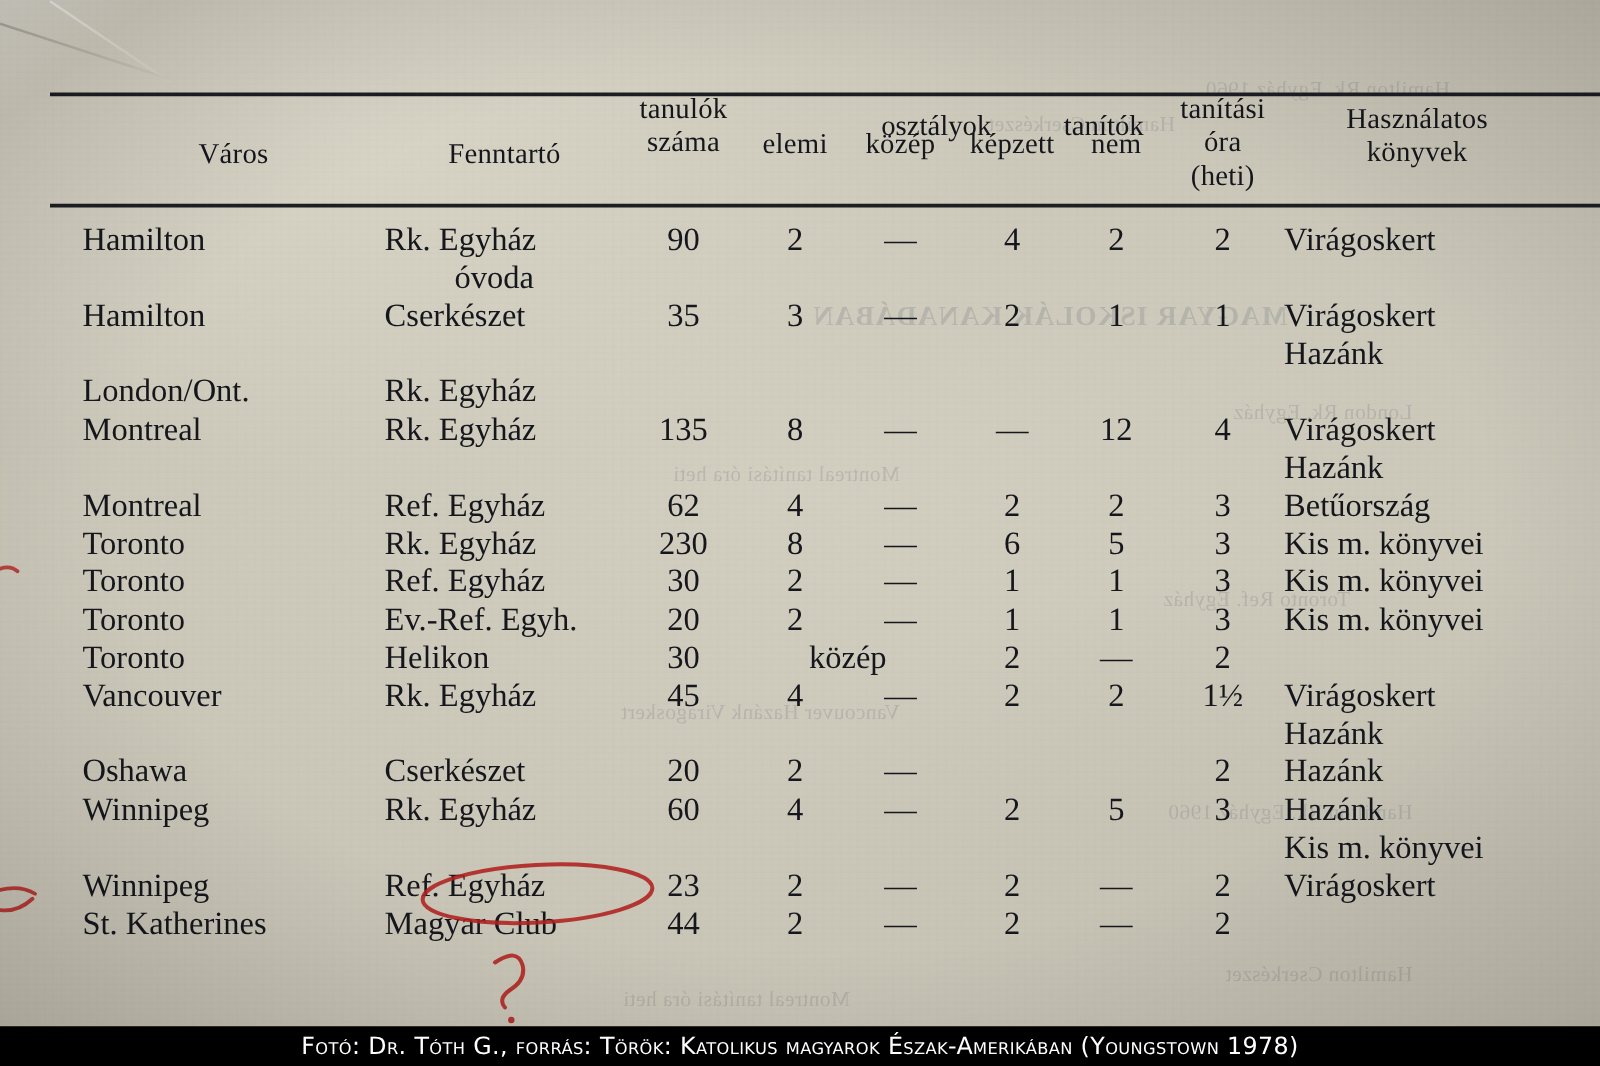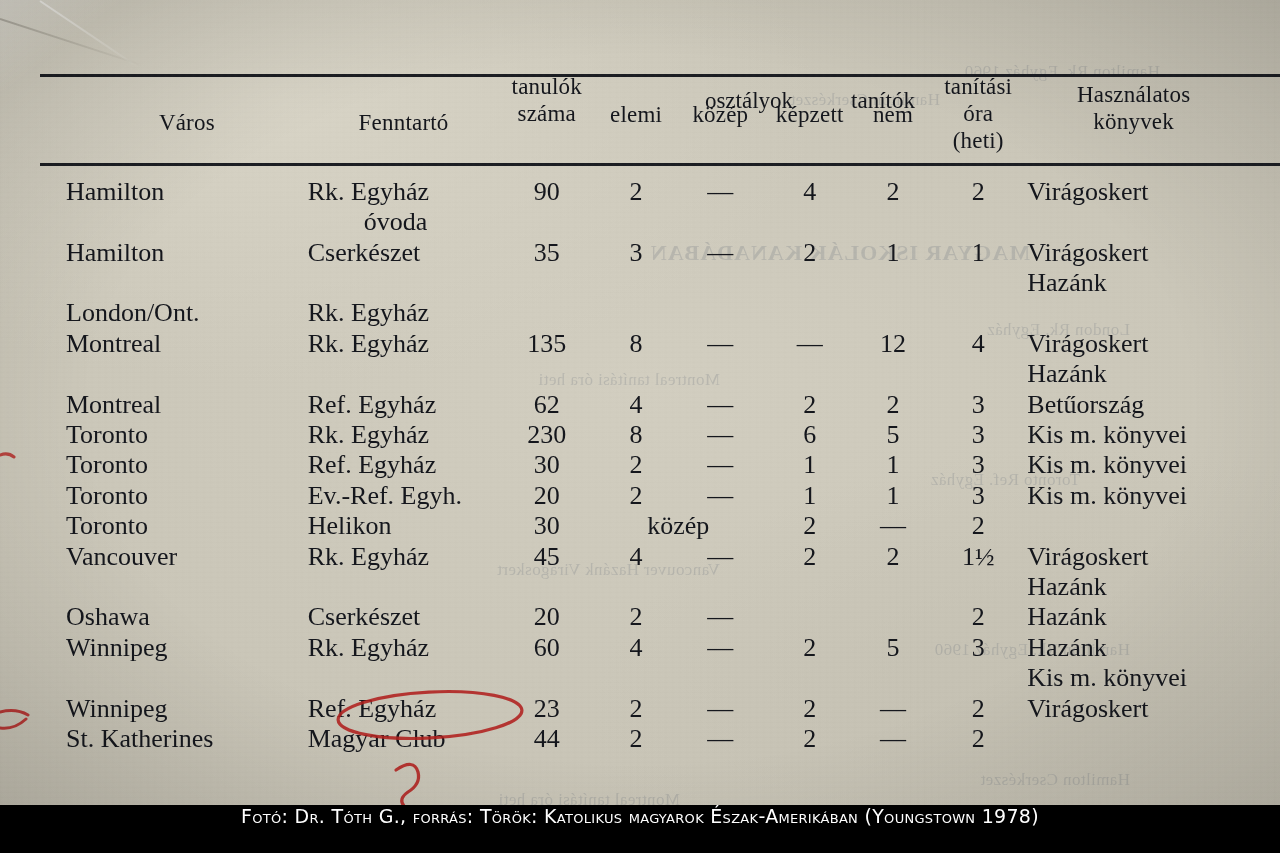--- a/index.html
+++ b/index.html
@@ -169,25 +169,25 @@
     width: 1280px; height: 853px;
     pointer-events: none;
   }
 
   
   .caption {
     position: absolute;
     left: 0;
     bottom: 0;
     width: 1280px;
-    height: 48px;
+    height: 32px;
     background: #000;
     color: #fff;
     display: flex;
-    align-items: flex-start;
+    align-items: center;
     justify-content: center;
     font-family: "DejaVu Sans", sans-serif;
     font-size: 19px;
     letter-spacing: .3px;
     font-variant: small-caps;
     white-space: nowrap;
   }
 </style>
 </head>
 <body>

